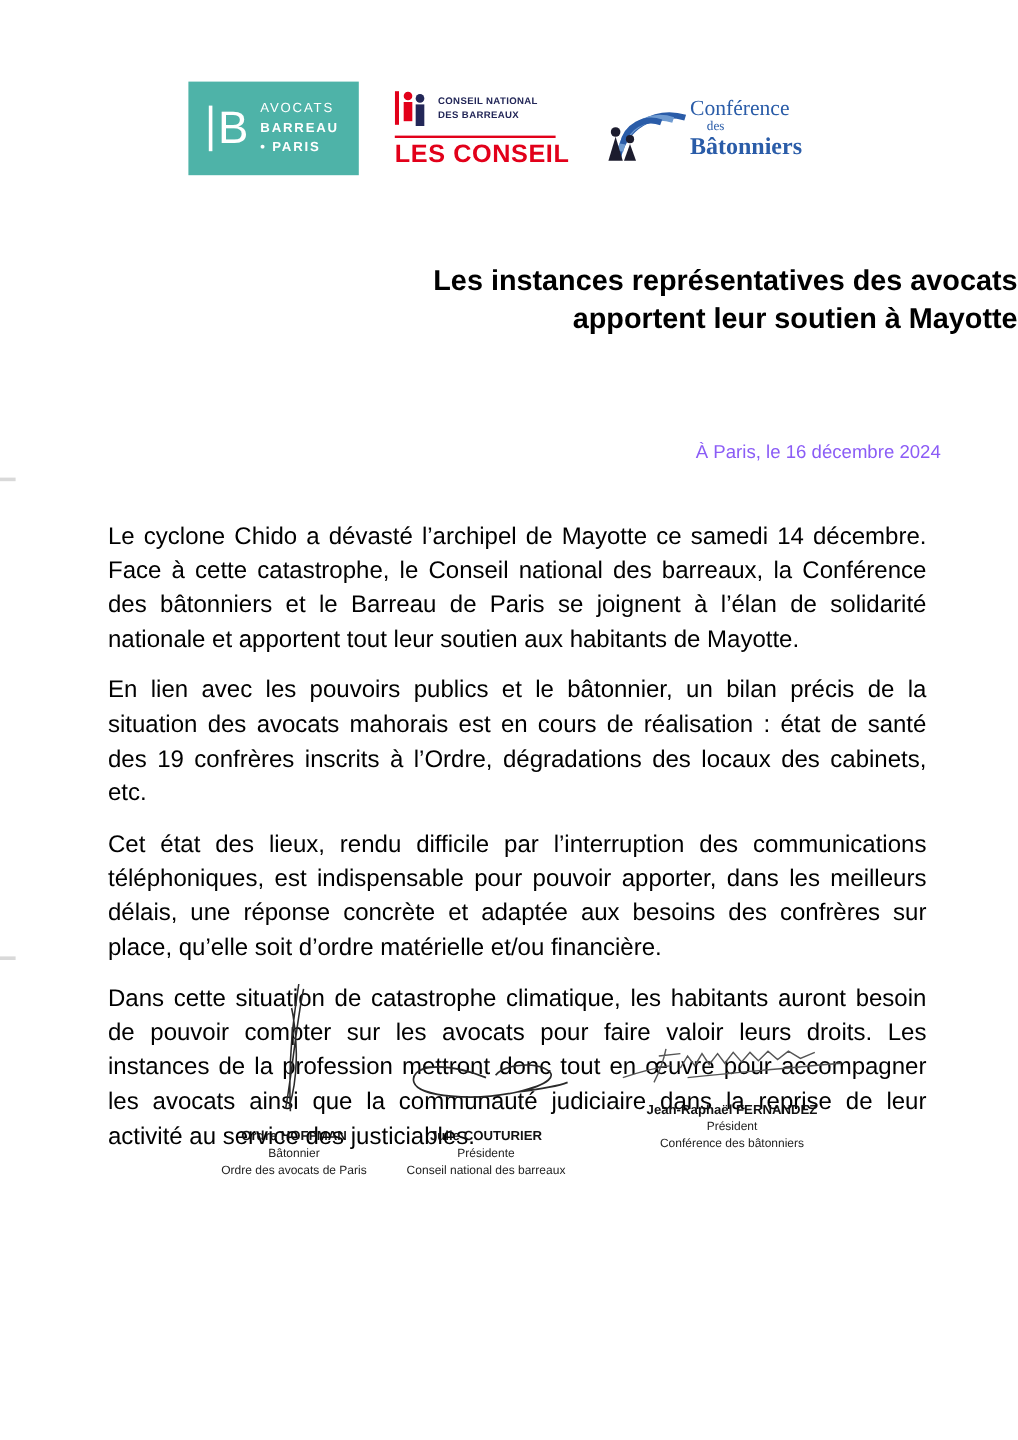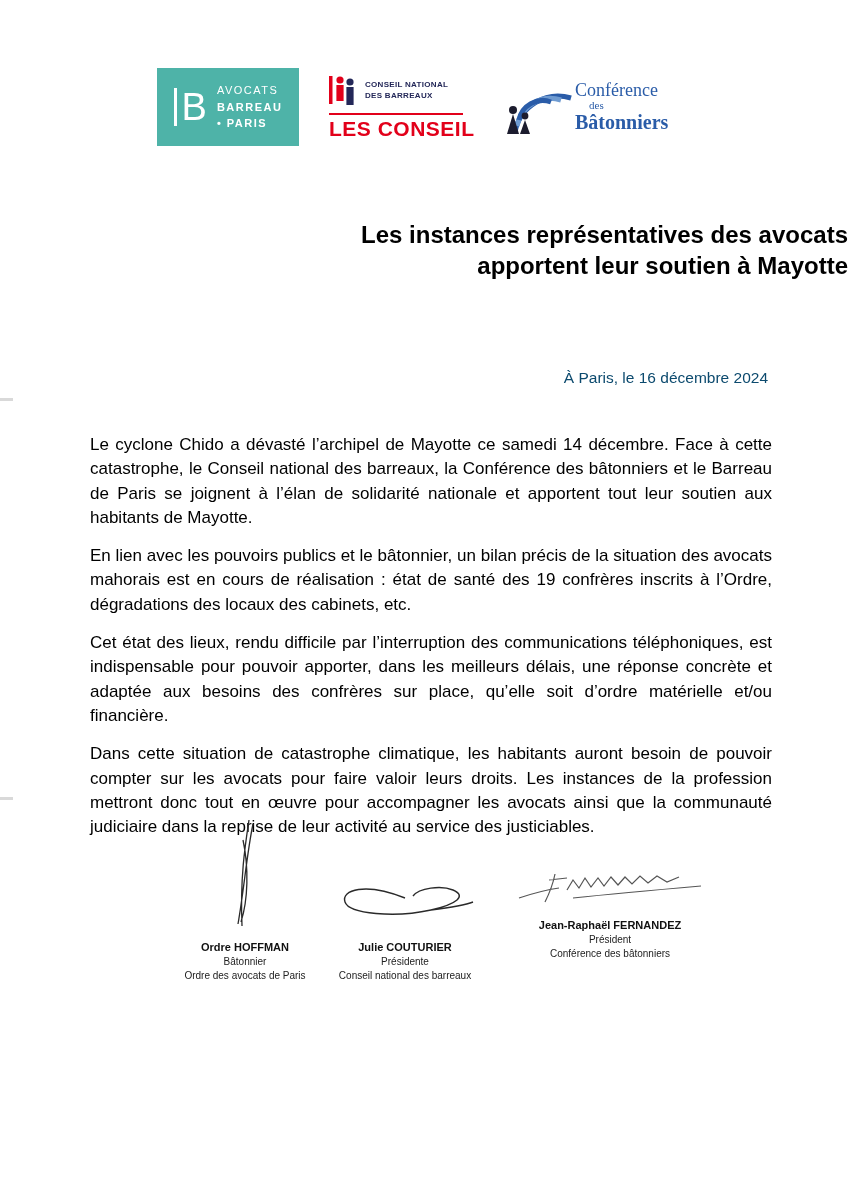--- a/index.html
+++ b/index.html
@@ -54,28 +54,28 @@
 
   
   .title{
     position:absolute;top:220px;left:0;right:0;
     text-align:right;font-weight:bold;font-size:24px;line-height:1.28;
     color:#000;
   }
 
   
   .dateline{
-    position:absolute;top:369px;right:80px;
-    font-size:15.5px;color:#0c4a6e;
+    position:absolute;top:369px;right:64px;
+    font-size:15.5px;color:#8b5cf6;
   }
 
   
   .body-text{
     position:absolute;top:433px;left:90px;width:682px;
-    font-size:17px;line-height:1.43;text-align:justify;color:#000;
+    font-size:20px;line-height:1.43;text-align:justify;color:#000;
   }
   .body-text p{margin:0 0 14px 0;}
 
   
   .sig-col{position:absolute;display:flex;flex-direction:column;align-items:center;justify-content:flex-end;}
   .sig-col .scribble{margin-bottom:10px;}
   .sig-name{font-size:11px;font-weight:bold;line-height:1.35;text-align:center;}
   .sig-role,.sig-org{font-size:10px;line-height:1.35;text-align:left;color:#222;}
   .sig1{top:812px;left:140px;width:210px;height:170px;}
   .sig2{top:812px;left:310px;width:190px;height:170px;}

